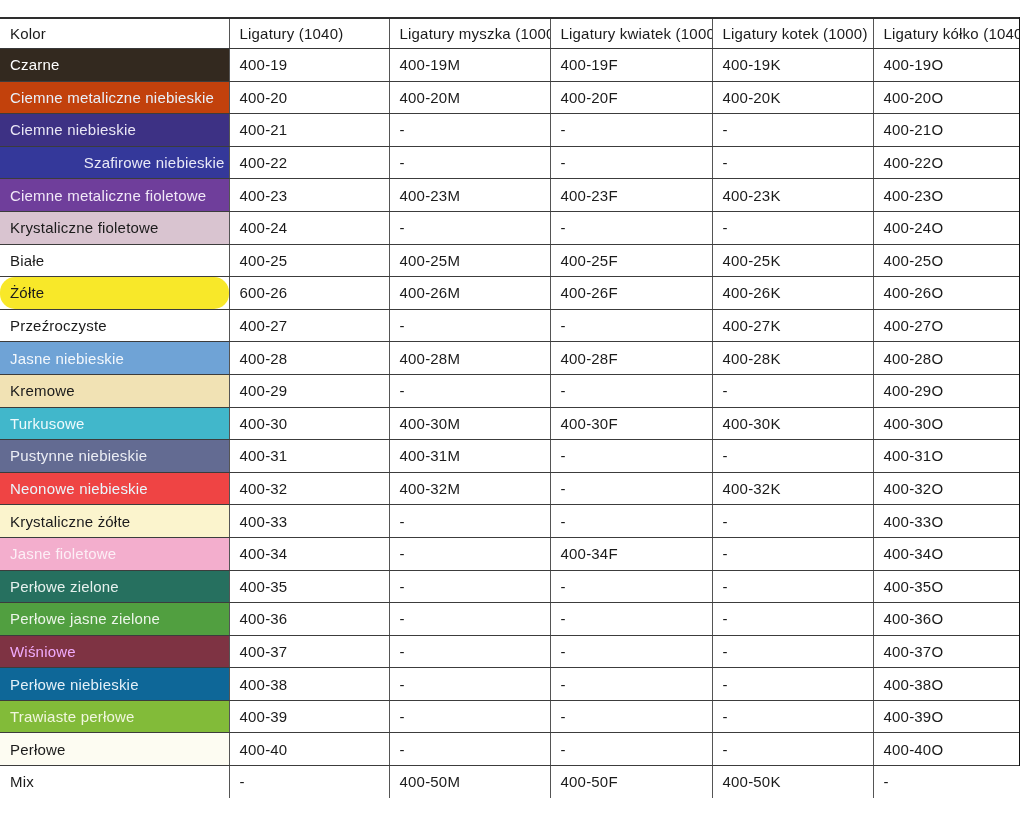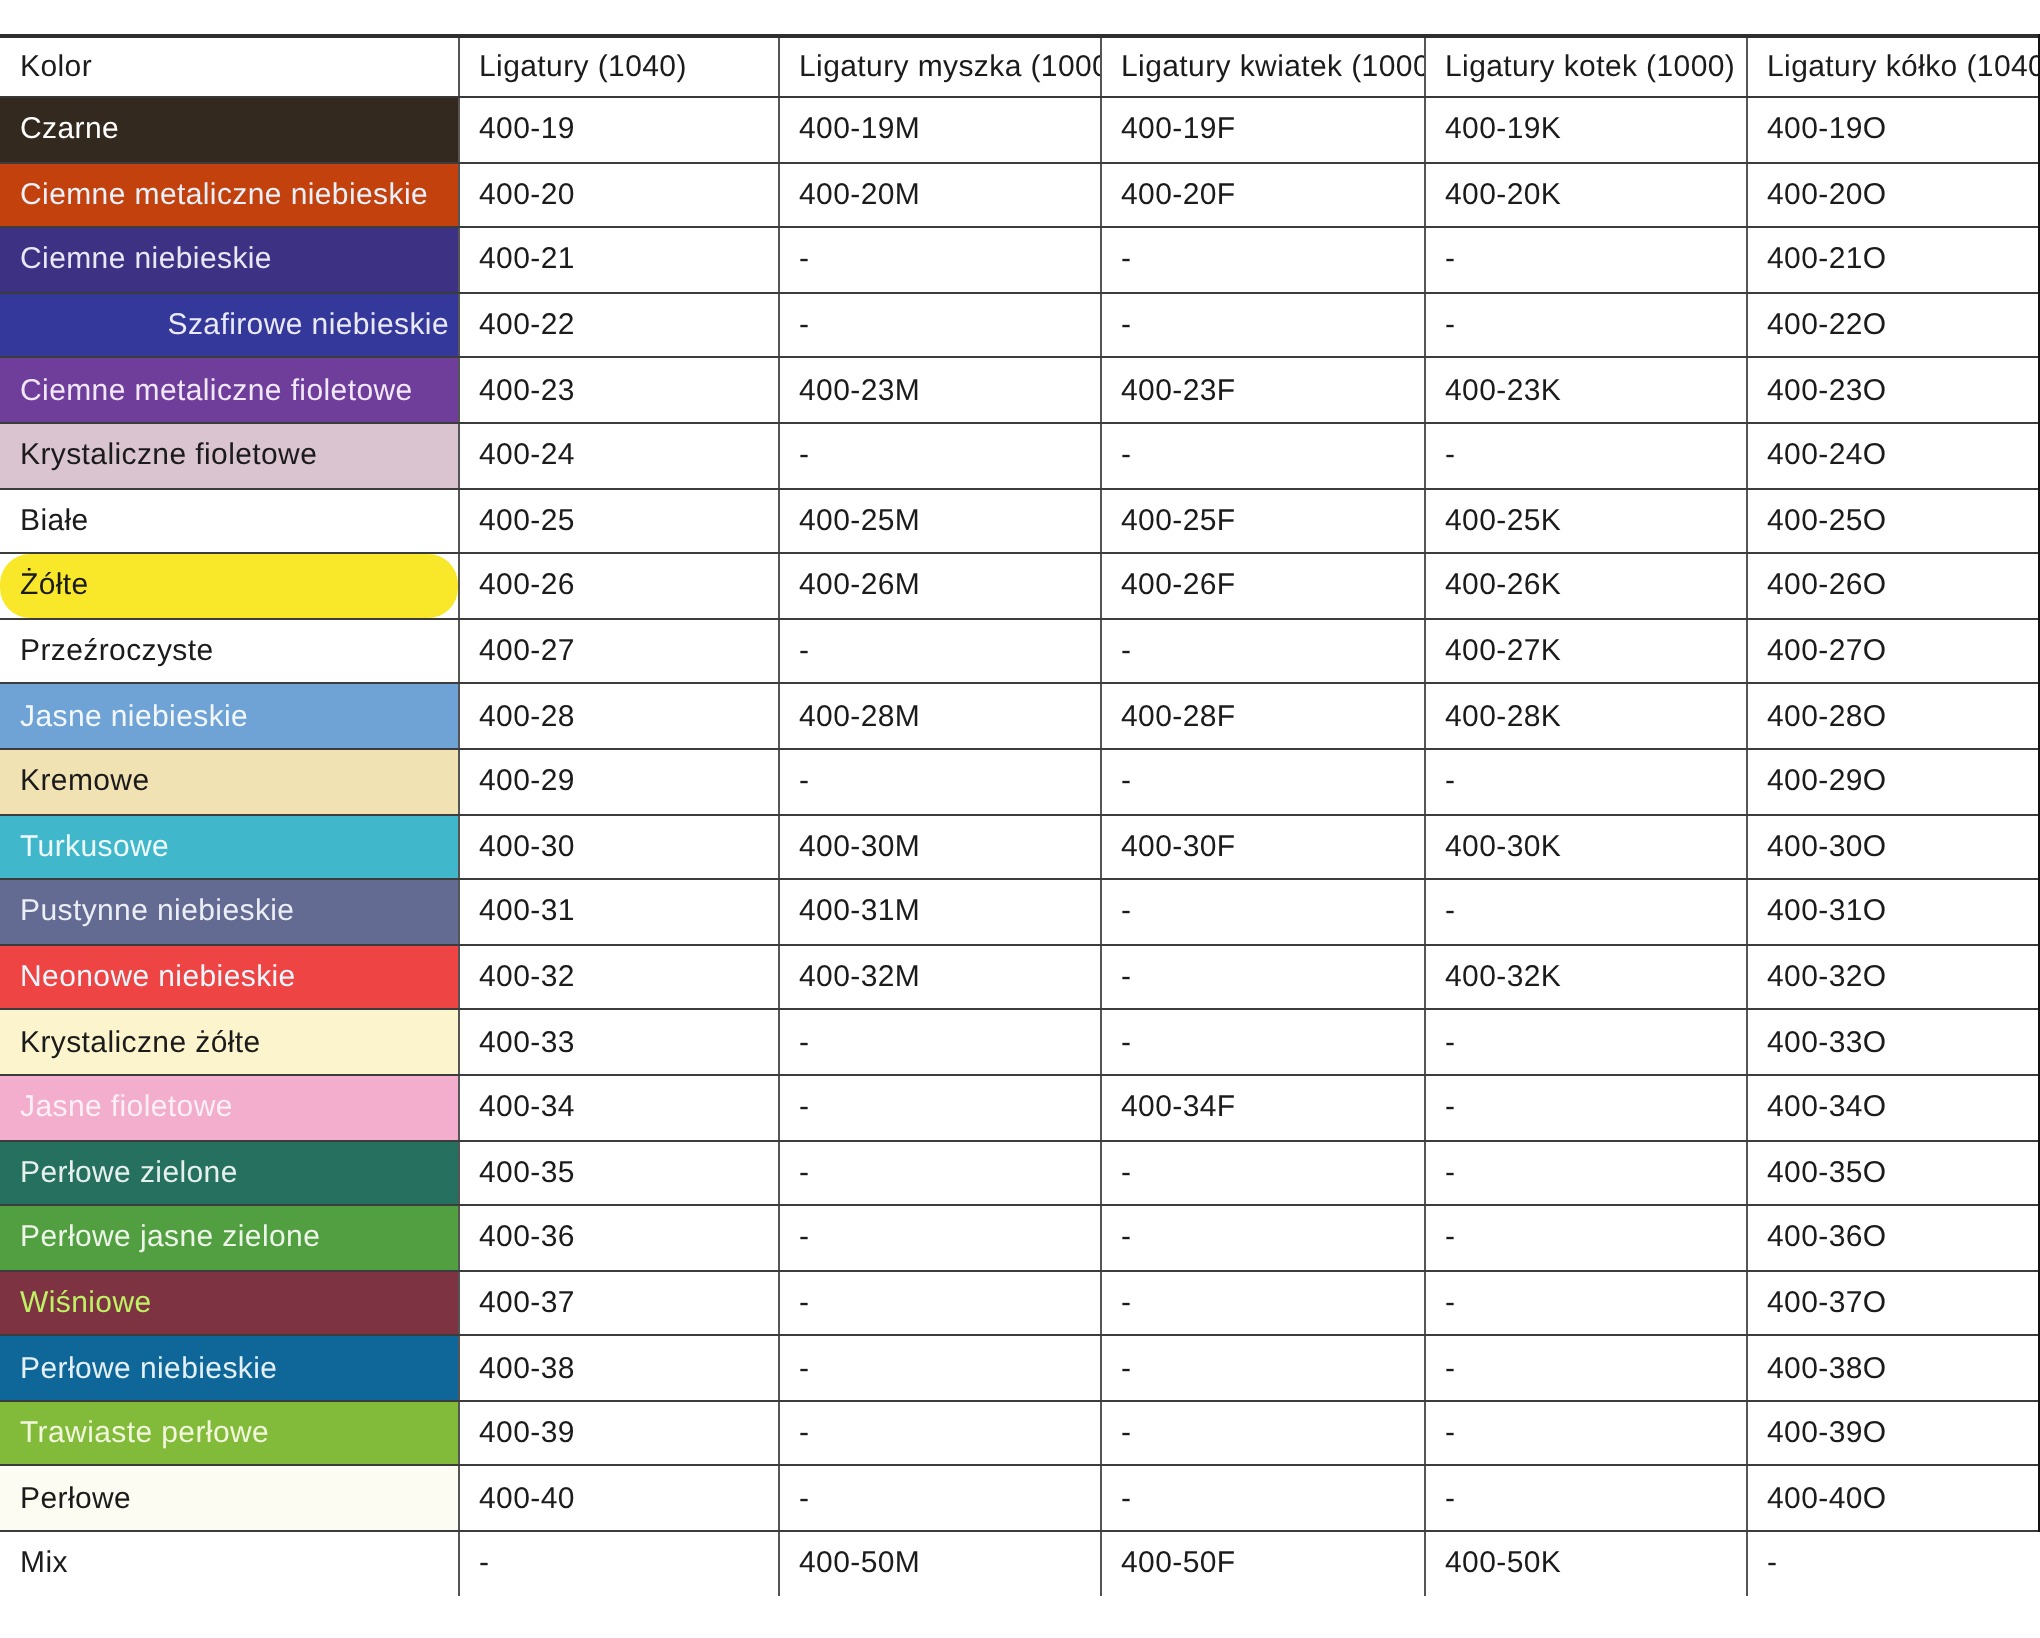--- a/index.html
+++ b/index.html
@@ -131,21 +131,21 @@
         <tr>
           <td class="swatch-cell" style="background: rgb(255, 255, 255); color: rgb(27, 27, 27);">Białe</td>
           <td>400-25</td>
           <td>400-25M</td>
           <td>400-25F</td>
           <td>400-25K</td>
           <td>400-25O</td>
         </tr>
         <tr>
           <td class="swatch-cell" style="background: rgb(248, 232, 41); color: rgb(27, 27, 27); border-radius: 15px;">Żółte</td>
-          <td>400-26</td>
+          <td>600-26</td>
           <td>400-26M</td>
           <td>400-26F</td>
           <td>400-26K</td>
           <td>400-26O</td>
         </tr>
         <tr>
           <td class="swatch-cell" style="background: rgb(255, 255, 255); color: rgb(27, 27, 27);">Przeźroczyste</td>
           <td>400-27</td>
           <td>-</td>
           <td>-</td>
@@ -218,21 +218,21 @@
         </tr>
         <tr>
           <td class="swatch-cell" style="background: rgb(81, 159, 64); color: rgb(236, 245, 232);">Perłowe jasne zielone</td>
           <td>400-36</td>
           <td>-</td>
           <td>-</td>
           <td>-</td>
           <td>400-36O</td>
         </tr>
         <tr>
-          <td class="swatch-cell" style="background: rgb(126, 51, 67); color: #bef264;">Wiśniowe</td>
+          <td class="swatch-cell" style="background: rgb(126, 51, 67); color: #f0abfc;">Wiśniowe</td>
           <td>400-37</td>
           <td>-</td>
           <td>-</td>
           <td>-</td>
           <td>400-37O</td>
         </tr>
         <tr>
           <td class="swatch-cell" style="background: rgb(14, 103, 152); color: rgb(228, 240, 248);">Perłowe niebieskie</td>
           <td>400-38</td>
           <td>-</td>

